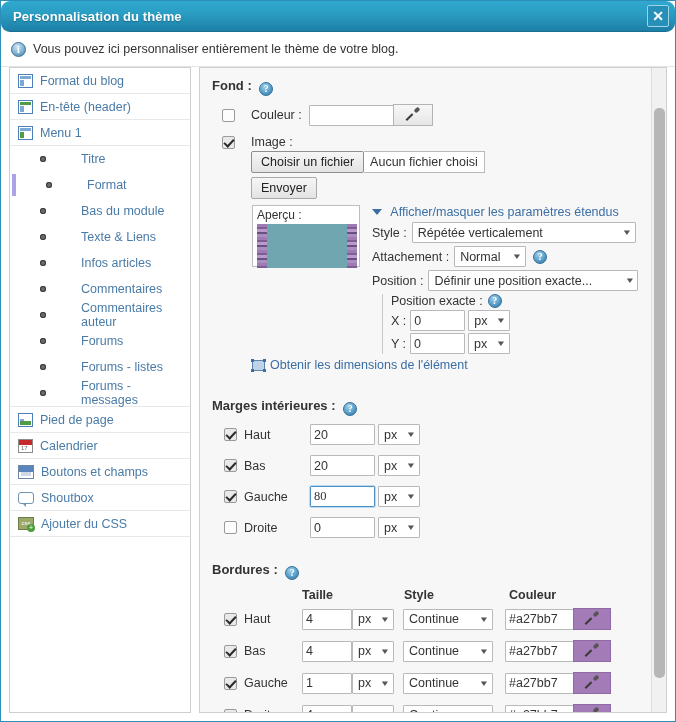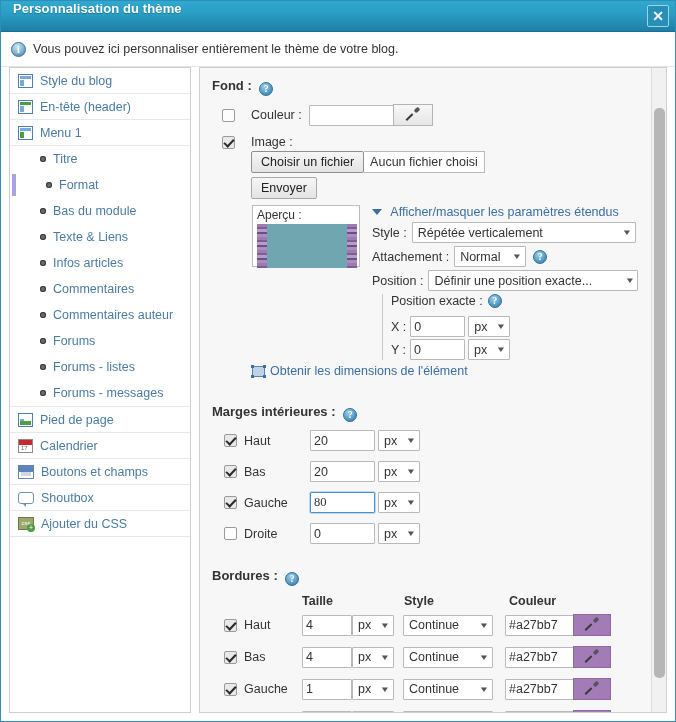--- a/index.html
+++ b/index.html
@@ -13,23 +13,24 @@
   }
   .dialog{
     position:relative;width:676px;height:722px;box-sizing:border-box;
     border:1px solid #2d8fb5;background:#ffffff;
     display:flex;flex-direction:column;
   }
   
   .titlebar{
     height:30px;flex:0 0 30px;
     background:linear-gradient(to bottom,#2fa8cf 0%,#2b9ec4 40%,#1d7fa6 100%);
-    display:flex;
+    display:flex;align-items:center;
     position:relative;
     border-bottom:1px solid #1a6e92;
+    border-radius:9px;
   }
   .titlebar .title{
     color:#ffffff;font-weight:bold;font-size:13px;margin-left:12px;
     text-shadow:0 1px 1px rgba(0,0,0,.25);
     letter-spacing:.1px;
   }
   .close-btn{
     position:absolute;right:6px;top:4px;width:22px;height:22px;
     border:1px solid #9fd3e8;border-radius:2px;
     background:#2690b8;
@@ -67,21 +68,21 @@
     overflow:hidden;position:relative;
   }
   .tree-item{
     display:flex;align-items:center;height:26px;padding-left:8px;
     border-bottom:1px solid #e8e8e8;color:#4a7ba7;font-size:12.5px;cursor:pointer;
     position:relative;box-sizing:border-box;
   }
   .tree-item .lbl{margin-left:7px;}
   .tree-sub{
     display:flex;align-items:center;height:26px;padding-left:30px;
-    color:#4a7ba7;font-size:12.5px;cursor:pointer;position:relative;box-sizing:border-box;
+    color:#4a7ba7;font-size:12.5px;cursor:pointer;position:relative;box-sizing:border-box;gap:28px;
   }
   .tree-sub.selected::before{
     content:"";position:absolute;left:2px;top:2px;bottom:2px;width:4px;background:#a9a4e8;
   }
   .tree-sub.selected{padding-left:36px;}
   .bullet{
     width:6px;height:6px;border-radius:50%;background:#6b6b6b;
     box-shadow:inset 0 0 0 1px #3a3a3a;flex:0 0 6px;margin-right:7px;
   }
   .sep-line{height:1px;background:#e8e8e8;}
@@ -242,21 +243,21 @@
 
   <div class="body">
 
     <div class="sidebar">
 
       <div class="tree-item">
         <span class="mini">
             <i class="bar-top"></i>
             <i class="col-l"></i>
           </span>
-        <span class="lbl">Style du blog</span>
+        <span class="lbl">Format du blog</span>
       </div>
 
       <div class="tree-item">
         <span class="mini">
             <i class="bar-top-g"></i>
             <i class="col-l"></i>
           </span>
         <span class="lbl">En-tête (header)</span>
       </div>
 
@@ -422,21 +423,21 @@
               <span class="lbl-txt" style="margin-right:5px;">Position :</span>
               <span class="fake-sel" style="width:210px;">
                 <span>Définir une position exacte...</span>
                 <span class="caret">▼</span>
               </span>
             </div>
 
             <div class="row" style="align-items:stretch;">
               <div class="vrule" style="margin:0 8px 0 10px;"></div>
               <div>
-                <div class="row" style="margin-bottom:8px;">
+                <div class="row" style="margin-bottom:2px;">
                   <span class="lbl-txt">Position exacte :</span>
                   <span class="ico-help" style="margin-left:5px;">?</span>
                 </div>
                 <div class="row" style="margin-bottom:2px;">
                   <span class="lbl-txt" style="margin-right:4px;">X :</span>
                   <input class="tbox" style="width: 55px;" value="0">
                   <span class="fake-sel units" style="margin-left:3px;">
                     <span>px</span>
                     <span class="caret">▼</span>
                   </span>

